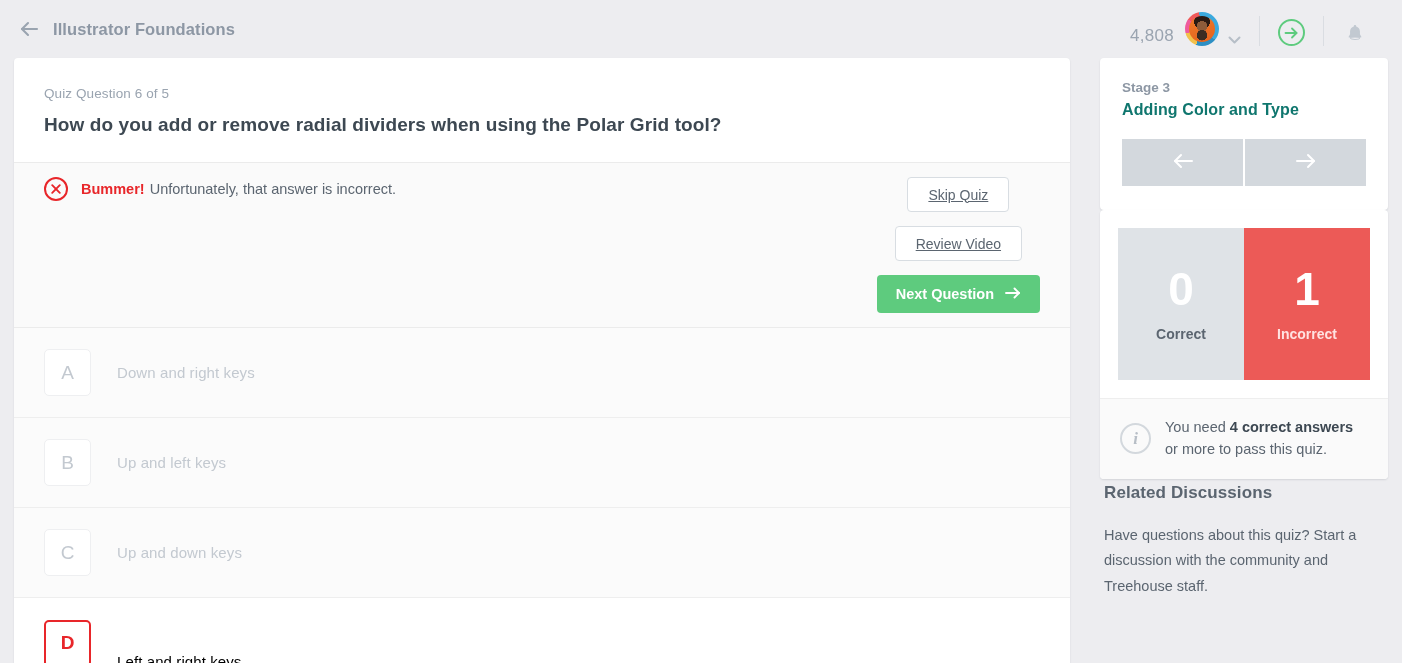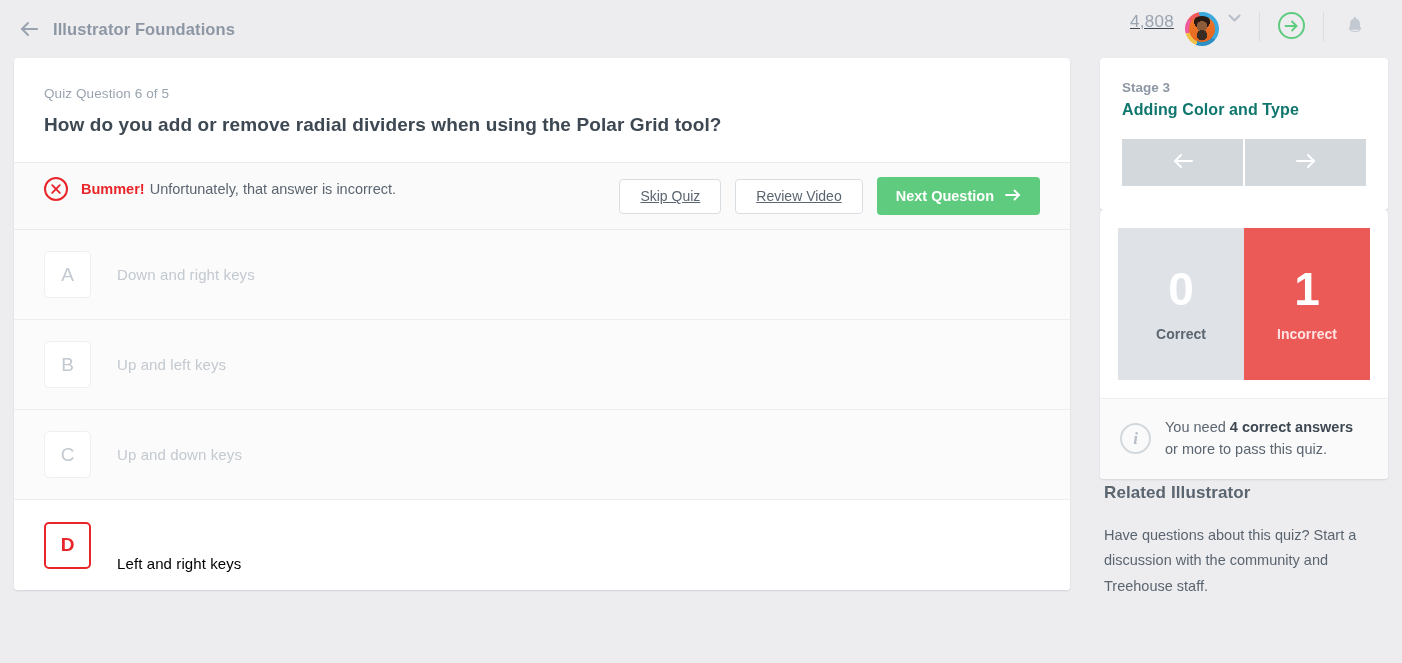--- a/index.html
+++ b/index.html
@@ -42,22 +42,21 @@
   .course-title {
     font-size: 16.5px;
     font-weight: bold;
     color: #8d97a4;
     letter-spacing: .1px;
     cursor: pointer;
   }
 
   .header-right {
     display: flex;
-    align-items: flex-start;
-    text-decoration: underline;
+    align-items: flex-end;
   }
   .points {
     font-size: 17px;
     color: #9aa4b0;
     font-weight: normal;
     letter-spacing: .3px;
     margin-right: 11px;
   }
   .avatar-wrap {
     position: relative;
@@ -185,20 +184,21 @@
   }
   .feedback-text b {
     color: #e8262a;
     font-weight: bold;
     margin-right: 1px;
   }
   .feedback-actions {
     display: flex;
     align-items: center;
     gap: 14px;
+    flex-direction: column;
   }
   .btn-outline {
     height: 35px;
     padding: 0 20px;
     display: flex;
     align-items: center;
     background: #ffffff;
     border: 1px solid #d8dde2;
     border-radius: 4px;
     font-size: 14px;
@@ -515,18 +515,18 @@
           <span class="score-label">Incorrect</span>
         </div>
       </div>
       <div class="pass-note">
         <span class="info-icon">i</span>
         <span class="pass-text"><span>You need </span><b>4 correct answers</b><span> or more to pass this quiz.</span></span>
       </div>
     </div>
 
     <div class="discussions">
-      <div class="disc-title">Related Illustrator</div>
+      <div class="disc-title">Related Discussions</div>
       <div class="disc-body">Have questions about this quiz? Start a discussion with the community and Treehouse staff.</div>
     </div>
 
   </div>
 </div>
 
 </body></html>

